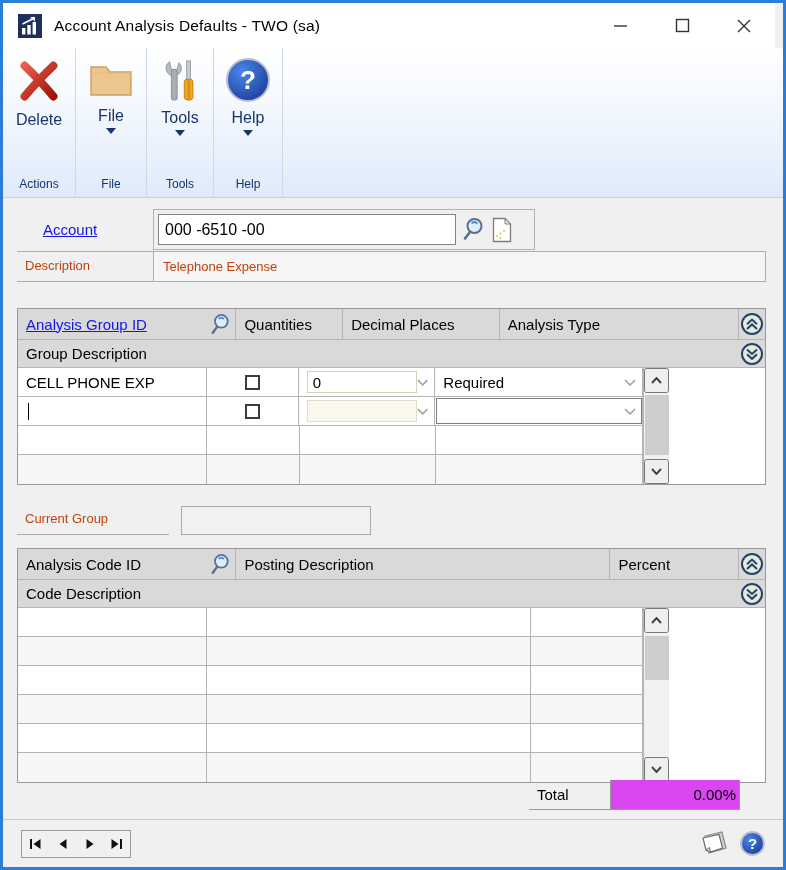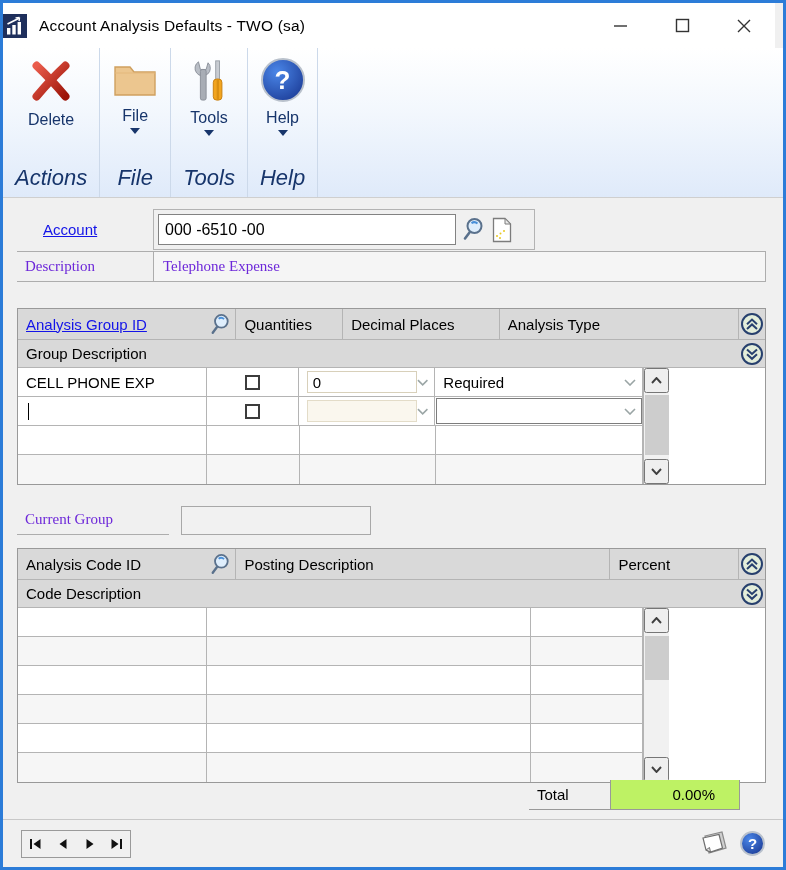--- a/index.html
+++ b/index.html
@@ -4,46 +4,46 @@
 <style>
   * { margin:0; padding:0; box-sizing:border-box; }
   body { background:#ffffff; font-family:"Liberation Sans", sans-serif; }
   .window {
     position:relative; width:786px; height:870px;
     border:3px solid #2c7cd8; background:#f0f0f0; overflow:hidden;
   }
   
   .titlebar {
     position:absolute; top:0; left:0; right:8px; height:45px;
-    background:#ffffff; display:flex; align-items:center; 
+    background:#ffffff; display:flex; align-items:center; padding-left:15px;
   }
   .app-icon { width:24px; height:24px; margin-right:12px; flex:0 0 auto; }
   .title-text { font-size:15.5px; color:#000; letter-spacing:0.2px; }
   .win-controls { position:absolute; right:0; top:0; height:45px; display:flex; }
   .win-btn { width:62px; height:45px; display:flex; align-items:center; justify-content:center; }
   
   .toolbar {
     position:absolute; top:45px; left:0; right:0; height:150px;
     background:linear-gradient(#ffffff, #f2f7fd 45%, #dfeafa);
     border-bottom:1px solid #cfcfcf; display:flex;
   }
   .tb-group {
     display:flex; flex-direction:column; align-items:center;
     border-right:1px solid #ccd9ea; padding:10px 12px 6px 12px;
   }
   .tb-items { display:flex; gap:14px; }
   .tb-item { display:flex; flex-direction:column; align-items:center; cursor:default; }
   .tb-item .lbl { margin-top:7px; font-size:16px; color:#17356b; }
   .tb-item .drop { margin-top:3px; }
-  .tb-caption { margin-top:auto; padding-top:6px; font-size:22px; color:#17356b;font-style:italic; }
+  .tb-caption { margin-top:auto; padding-top:6px; font-size:12px; color:#17356b; }
   .tb-fill { flex:1; }
   
   .abs { position:absolute; }
   .link { color:#1414e8; text-decoration:underline; font-size:15px; cursor:pointer; }
-  .plain-lbl { font-size:15px; color:#6d28d9;font-family:Liberation Serif, serif; }
+  .plain-lbl { font-size:13px; color:#c2410c; }
   .hline { position:absolute; height:1px; background:#adadad; }
   
   .acct-box { position:absolute; left:150px; top:206px; width:382px; height:41px; border:1px solid #b3b3b3; }
   .acct-input {
     position:absolute; left:155px; top:211px; width:298px; height:31px;
     background:#fff; border:1px solid #828282; font-size:16px; color:#000;
     padding-left:6px; font-family:"Liberation Sans", sans-serif;
   }
   .icon-btn { position:absolute; width:27px; height:31px; background:transparent; border:none; display:flex; align-items:center; justify-content:center; cursor:pointer; }
   .desc-area { position:absolute; left:150px; top:249px; width:613px; height:29px; background:#f5f5f5; border-right:1px solid #adadad; display:flex; align-items:center; padding-left:10px; }
@@ -70,21 +70,21 @@
   .text-cursor { width:1px; height:17px; background:#000; margin-left:2px; }
   
   .sbar { position:relative; width:26px; background:#f1f1f1; border-left:1px solid #b4b4b4; }
   .sbtn { position:absolute; left:0; width:25px; height:25px; display:flex; align-items:center; justify-content:center; cursor:pointer; }
   .sthumb { position:absolute; left:1px; width:24px; background:#cdcdcd; cursor:grab; }
   
   .cg-box { position:absolute; left:178px; top:503px; width:190px; height:29px; background:#f1f1f1; border:1px solid #a8a8a8; }
   
   .total-row { position:absolute; left:14px; top:777px; width:749px; height:30px; display:flex; }
   .total-label-cell { width:81px; border-bottom:1px solid #999; display:flex; align-items:center; padding-left:8px; font-size:15px; }
-  .total-value-cell { width:130px; border:1px solid #999; border-top:none; background:#bef264; display:flex; align-items:center; justify-content:flex-end; padding-right:24px; font-size:15px; }
+  .total-value-cell { width:130px; border:1px solid #999; border-top:none; background:#d946ef; display:flex; align-items:center; justify-content:flex-end; padding-right:3px; font-size:15px; }
   
   .statusbar {
     position:absolute; left:0; right:0; bottom:0; height:48px;
     border-top:1px solid #c8c8c8; background:#f0f0f0;
     display:flex; align-items:center; padding:0 18px;
   }
   .nav-box { width:110px; height:28px; border:1px solid #9a9a9a; background:#f0f0f0; display:flex; }
   .nav-btn { flex:1; display:flex; align-items:center; justify-content:center; background:transparent; border:none; cursor:pointer; }
   .sb-right { margin-left:auto; display:flex; align-items:center; gap:10px; }
   .help-circle {

